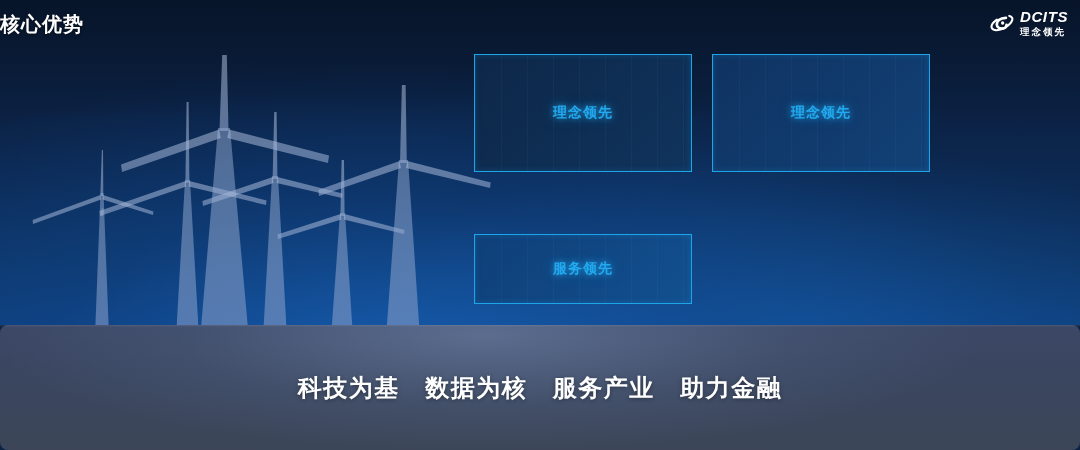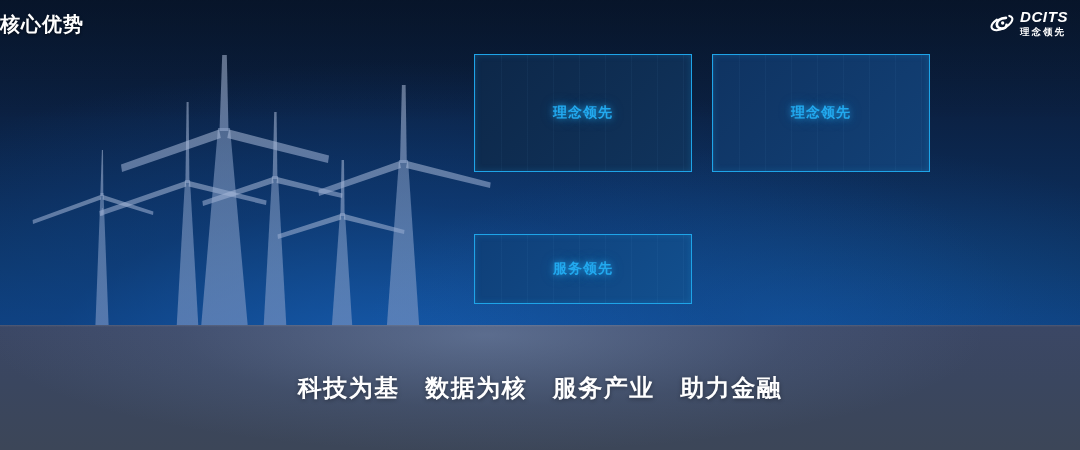--- a/index.html
+++ b/index.html
@@ -103,20 +103,21 @@
     letter-spacing:2px; margin-top:2.5px;
   }
 
   
   .band {
     position:absolute; left:0; top:325px; width:1080px; height:125px;
     background:
       radial-gradient(ellipse 640px 150px at 45% 8%,
           rgba(140,165,205,0.40) 0%, rgba(120,145,190,0.12) 48%, rgba(0,0,0,0) 78%),
       linear-gradient(to bottom, #3b4765 0%, #3a465f 46%, #3c4658 100%);
+    border-radius: 8px;
   }
   .band-edge {
     position:absolute; left:0; top:0; width:1080px; height:2px;
     background:linear-gradient(to bottom, rgba(255,255,255,0.10), rgba(255,255,255,0));
   }
   .tagline {
     position:absolute; left:0; top:0; width:1080px; height:125px;
     display:flex; align-items:center; justify-content:center;
     font-size:24px; font-weight:bold; color:#ffffff;
     letter-spacing:1.5px;

